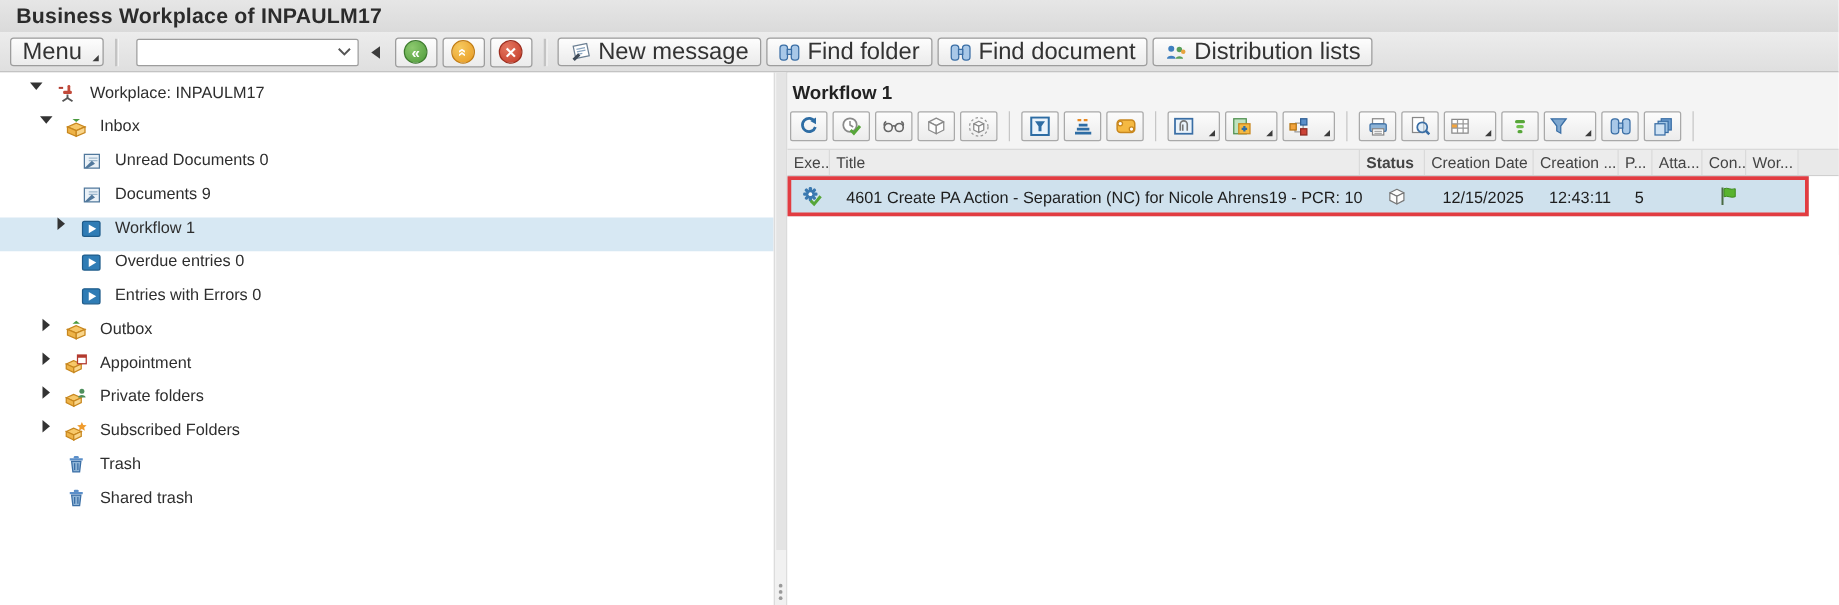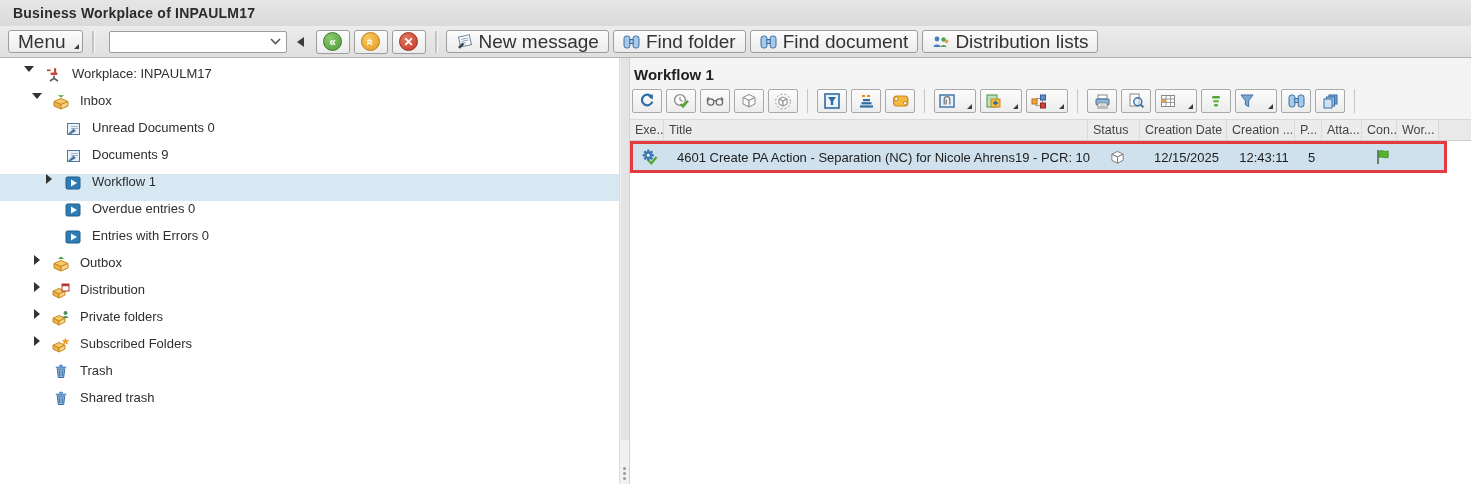--- a/index.html
+++ b/index.html
@@ -11,21 +11,21 @@
     position: relative;
     font-size: 13px;
   }
 
   
   .titlebar {
     position: absolute; left: 0; top: 0; width: 1471px; height: 26px;
     background: linear-gradient(#e6e6e6, #dadada);
     display: flex; align-items: center; padding-left: 13px;
   }
-  .titlebar .title { font-size: 14px; font-weight: bold; color: #2b2b2b; letter-spacing: .2px; }
+  .titlebar .title { font-size: 17px; font-weight: bold; color: #2b2b2b; letter-spacing: .2px; }
 
   
   .toolbar {
     position: absolute; left: 0; top: 26px; width: 1471px; height: 32px;
     background: linear-gradient(#ececec, #dfdfdf);
     border-bottom: 1px solid #b2b2b2;
     display: flex; align-items: center; padding-left: 8px; gap: 4px;
   }
   .tb-sep { width: 2px; height: 22px; background: #c3c3c3; box-shadow: 1px 0 0 #f8f8f8; margin: 0 5px; }
   .btn {
@@ -97,21 +97,21 @@
   .pbtn.wide { width: 42px; justify-content: flex-start; padding-left: 4px; }
   .p-sep { width: 1px; height: 24px; background: #c6c6c6; margin: 0 5px; }
 
   
   .thead {
     display: flex; height: 22px; background: #ececec;
     border-top: 1px solid #d9d9d9; border-bottom: 1px solid #cfcfcf;
     font-size: 12.5px; color: #444; margin-top: 2px;
   }
   .th { display: flex; align-items: center; padding-left: 5px; border-right: 1px solid #dadada; overflow: hidden; white-space: nowrap; }
-  .w-exe { width: 34px; } .w-title { width: 424px; } .w-status { width: 52px; }
+  .w-exe { width: 34px; } .w-title { width: 424px; } .w-status { width: 52px; font-weight: bold; }
   .w-cdate { width: 87px; } .w-ctime { width: 68px; } .w-p { width: 27px; }
   .w-atta { width: 40px; } .w-con { width: 35px; } .w-wor { width: 42px; }
   .w-fill { flex: 1; border-right: none; background: #e9e9e9; }
 
   .tbody { background: #fff; height: 100%; }
   .annot { border: 3px solid #e23c41; width: 817px; background: #cfe1ed; }
   .drow { display: flex; align-items: center; height: 26px; font-size: 13px; color: #1d1d1d; white-space: nowrap; }
   .td { display: flex; align-items: center; overflow: hidden; height: 100%; }
   .td.center { justify-content: center; }
   .td-title { padding-left: 10px; }
@@ -302,21 +302,21 @@
       </span>
     <span class="ticon">
       <svg width="18" height="16" viewBox="0 0 18 16">
         <polygon points="7,5.5 1,8.2 7,11 13,8.2" fill="#f7c869" stroke="#c8871e"></polygon>
         <polygon points="1,8.2 7,11 7,15 1,12" fill="#eeb347" stroke="#c8871e"></polygon>
         <polygon points="13,8.2 7,11 7,15 13,12" fill="#f9d58a" stroke="#c8871e"></polygon>
         <rect x="10" y="1" width="7" height="7" fill="#fff" stroke="#b3392e"></rect>
         <rect x="10" y="1" width="7" height="2.2" fill="#b3392e"></rect>
       </svg>
     </span>
-    <span class="tlabel">Distribution</span>
+    <span class="tlabel">Appointment</span>
   </div>
 
   <div class="trow lvl1">
     <span class="exp">
         <i class="caret-right"></i>
       </span>
     <span class="ticon">
       <svg width="18" height="16" viewBox="0 0 18 16">
         <polygon points="7,5.5 1,8.2 7,11 13,8.2" fill="#f7c869" stroke="#c8871e"></polygon>
         <polygon points="1,8.2 7,11 7,15 1,12" fill="#eeb347" stroke="#c8871e"></polygon>

